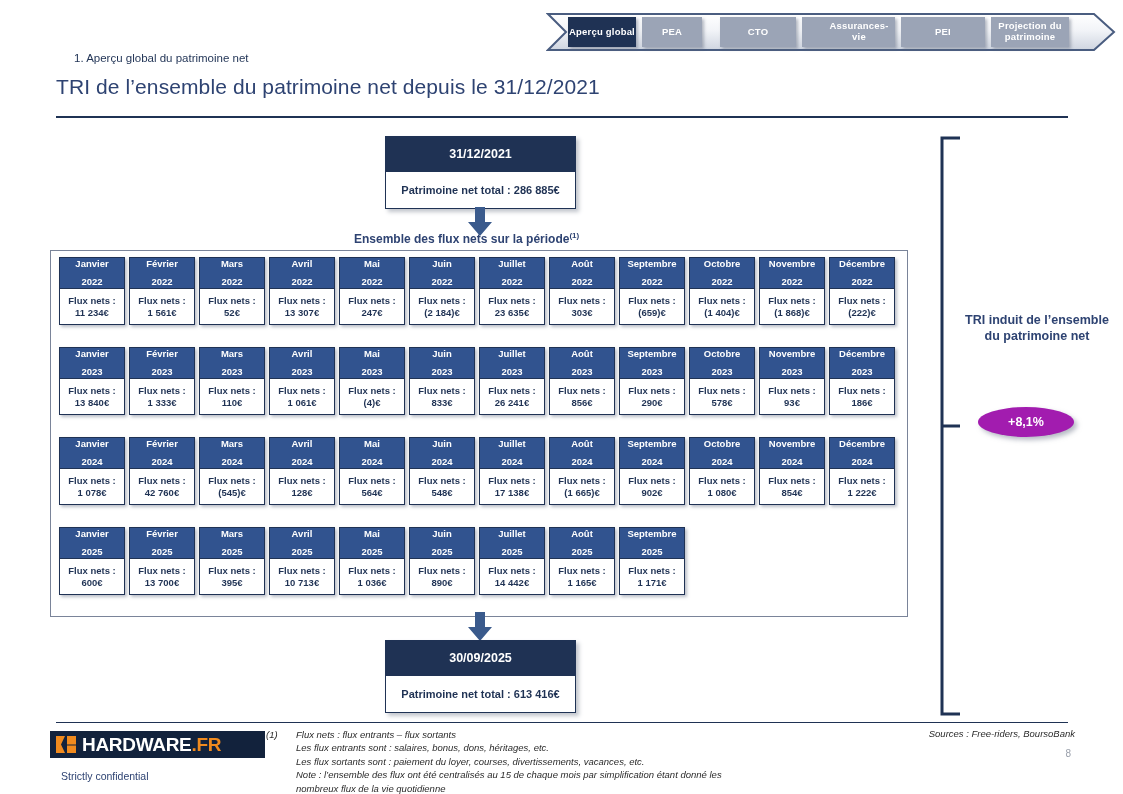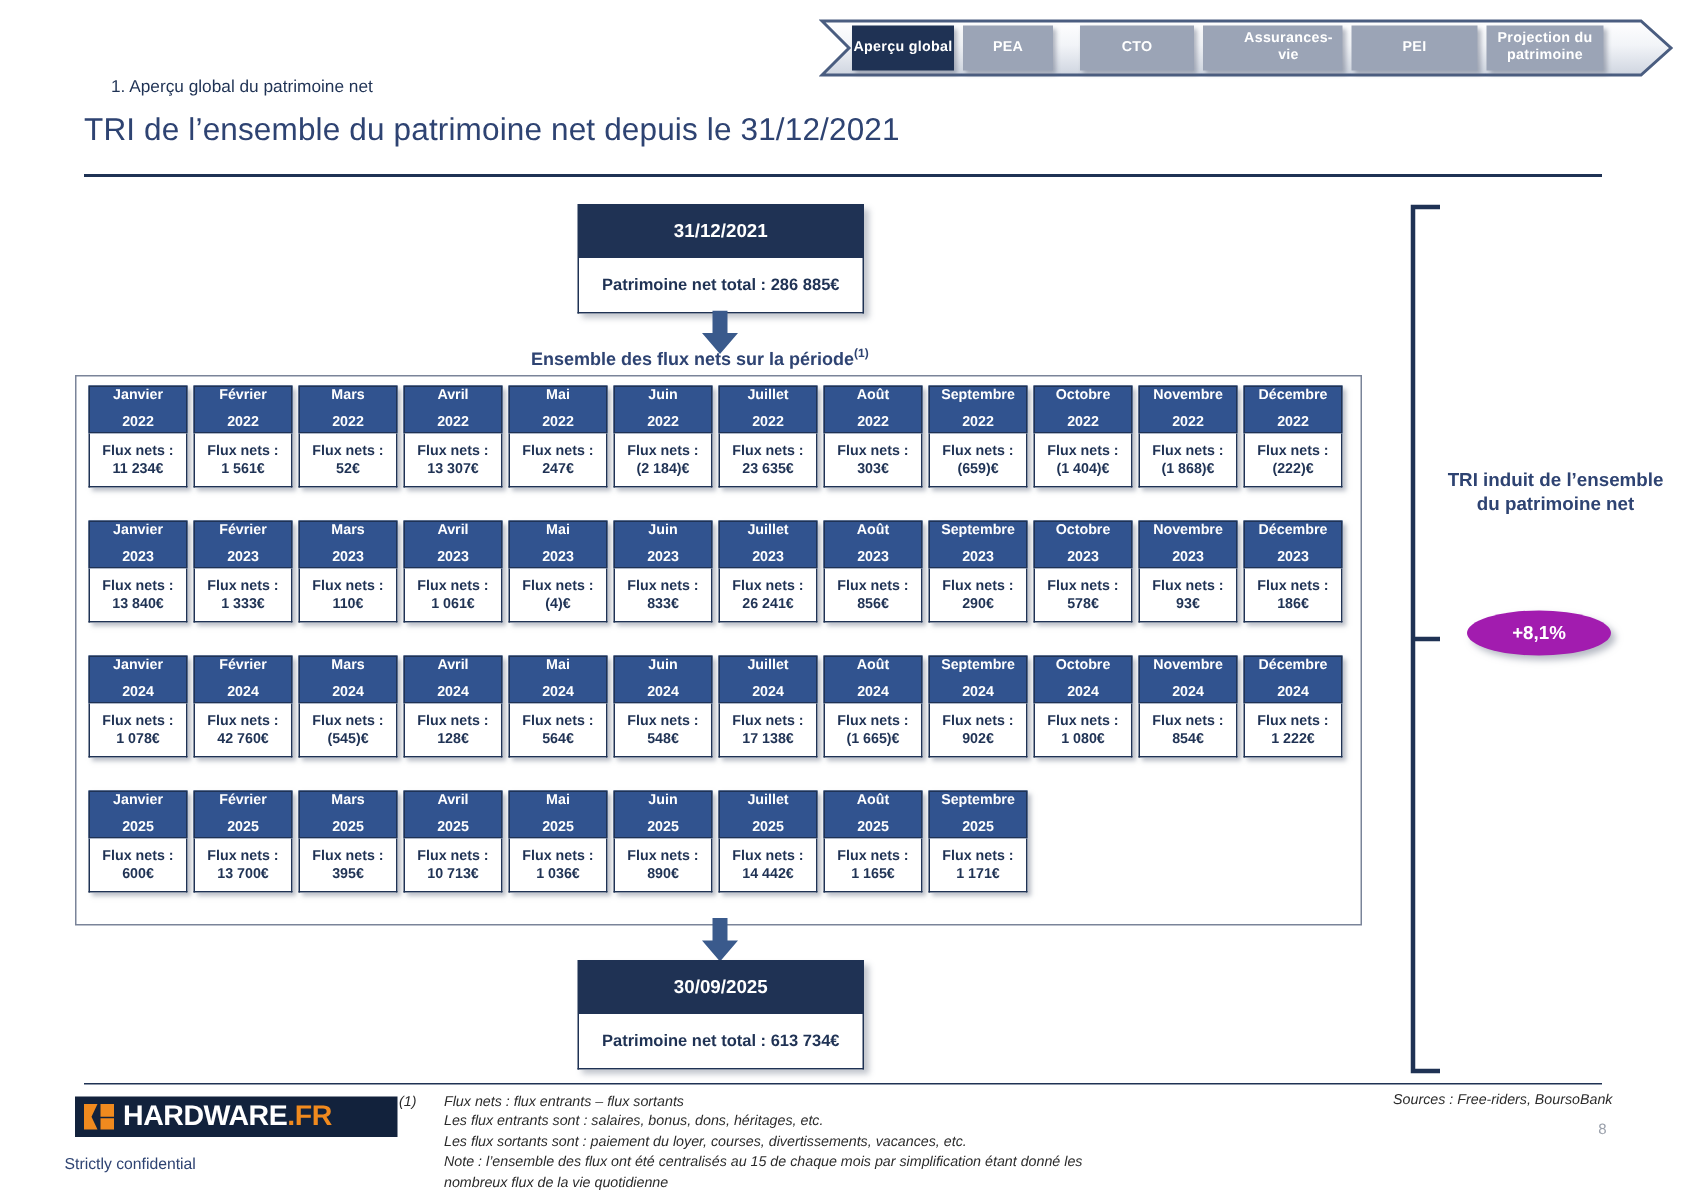--- a/index.html
+++ b/index.html
@@ -115,21 +115,21 @@
     position:absolute;left:50px;top:731px;width:215px;height:27px;
     background:#12223C;display:flex;align-items:center;
   }
   #logo .mark{
     width:22px;height:19px;margin-left:5px;margin-right:5px;position:relative;flex:0 0 auto;
   }
   #logo .txt{font-size:19px;font-weight:bold;letter-spacing:-.3px;color:#ffffff;line-height:1;}
   #logo .txt .dot{color:#F08A1E;}
   #logo .txt .fr{color:#F08A1E;}
   #confidential{
-    position:absolute;left:43px;top:770px;font-size:10.5px;color:#2E4372;
+    position:absolute;left:61px;top:770px;font-size:10.5px;color:#2E4372;
   }
   #notes{
     position:absolute;left:266px;top:728px;width:560px;
     font-size:9.5px;font-style:italic;color:#2b2b2b;line-height:1.42;
   }
   #notes .marker{position:absolute;left:0;top:0;}
   #notes .lines{margin-left:30px;}
   #sources{
     position:absolute;right:48px;top:728px;
     font-size:9.5px;font-style:italic;color:#2b2b2b;
@@ -639,21 +639,21 @@
       </div>
     </div>
   </div>
 
 <svg class="down-arrow" style="left:467px;top:612px;" viewBox="0 0 26 30">
   <path d="M8,0 L18,0 L18,15 L25,15 L13,29 L1,15 L8,15 Z" fill="#3A5A8C"></path>
 </svg>
 
 <div class="sumbox" id="box-end">
   <div class="head">30/09/2025</div>
-  <div class="body">Patrimoine net total : 613 734€</div>
+  <div class="body">Patrimoine net total : 613 416€</div>
 </div>
 
 <svg id="bracket" viewBox="0 0 30 580">
   <path d="M28,2 L10,2 L10,290 M10,290 L10,578 L28,578 M10,290 L28,290" fill="none" stroke="#1F3254" stroke-width="3"></path>
 </svg>
 <div id="tri-label">TRI induit de l’ensemble du patrimoine net</div>
 <div id="tri-pill">+8,1%</div>
 
 <div id="footer-rule"></div>
 

